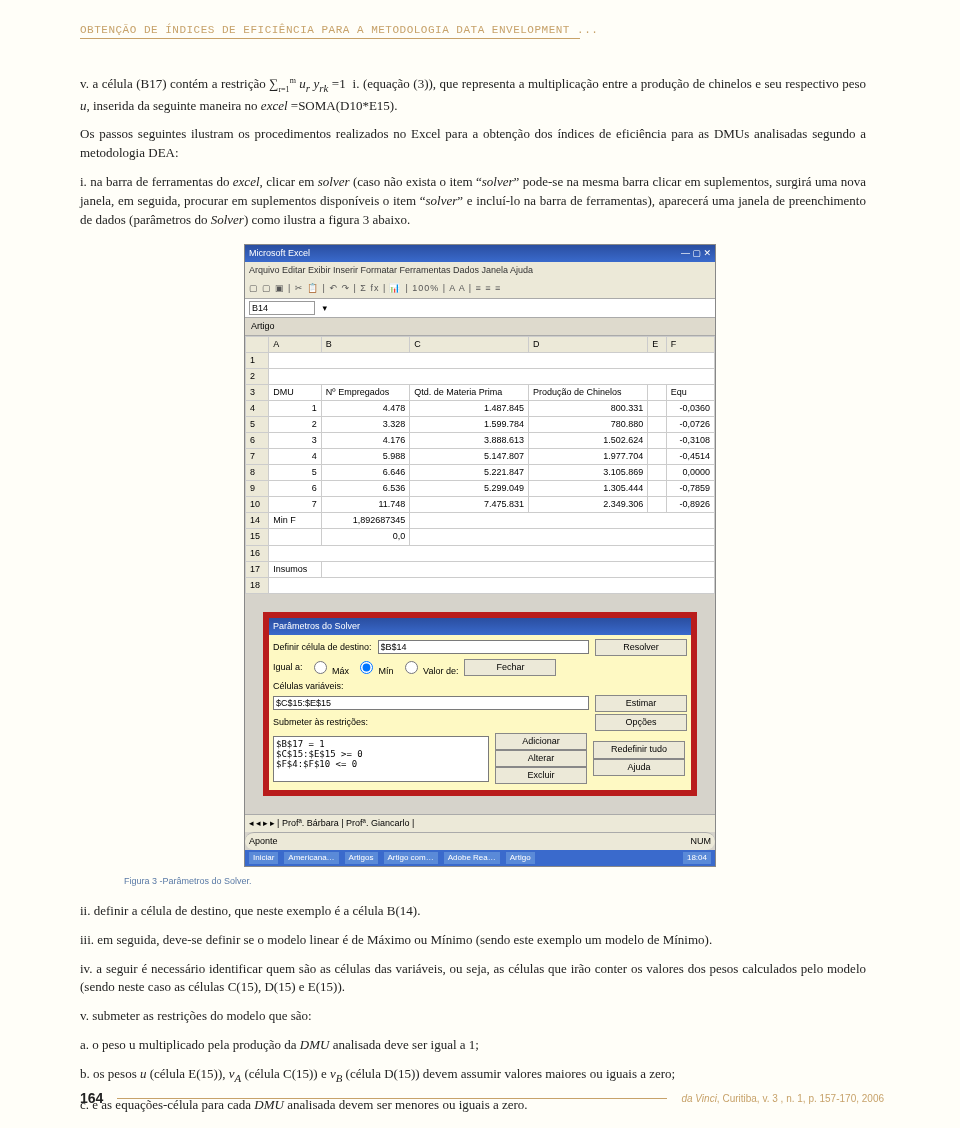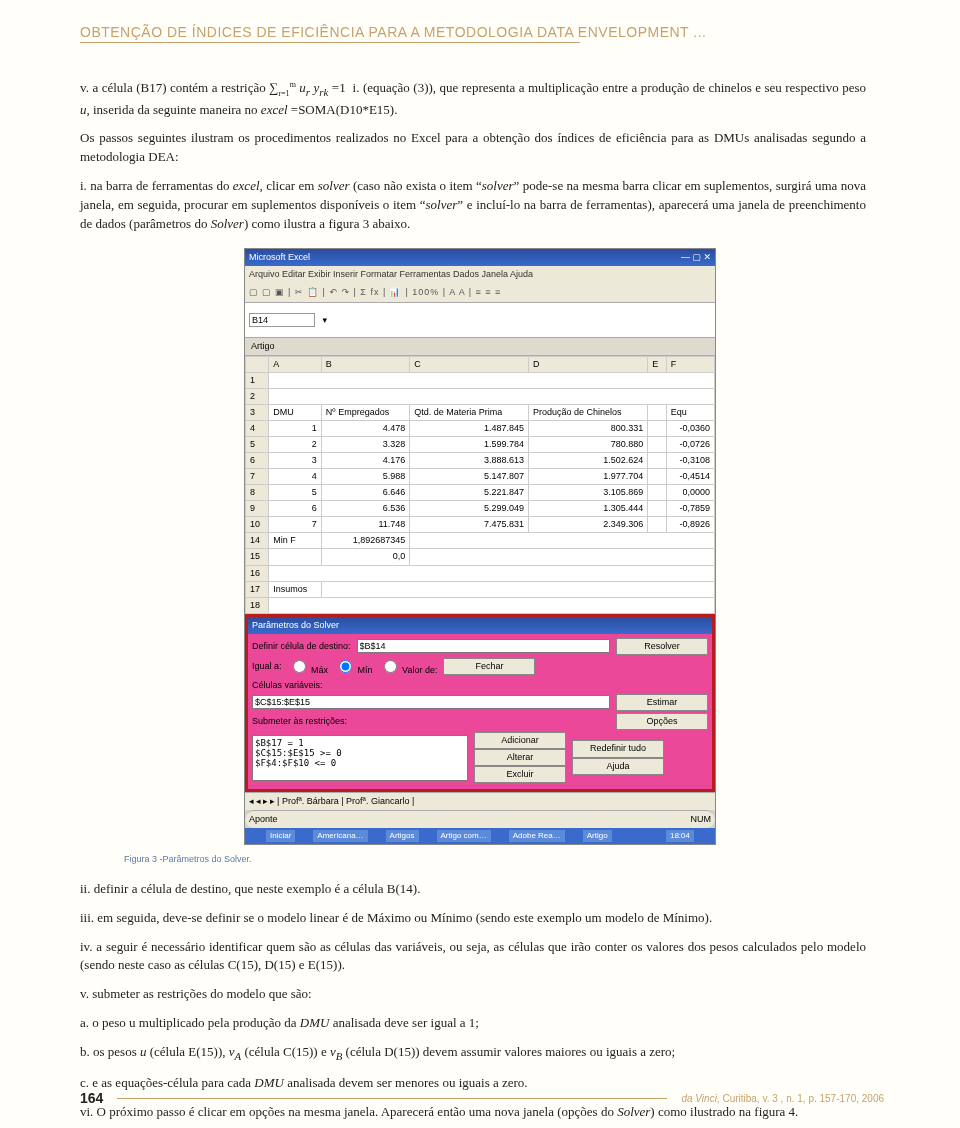--- a/index.html
+++ b/index.html
@@ -1,47 +1,47 @@
 <!DOCTYPE html>
 <html><head>
 <meta charset="utf-8">
 <style>
   body{margin:0;background:#fff;font-family:Georgia,'Times New Roman',serif;color:#222;}
   .page{width:960px;height:1128px;margin:0 auto;background:#fffef8;position:relative;box-sizing:border-box;padding:24px 80px 24px 80px;}
-  .runhead{font-family:Liberation Sans, sans-serif;font-size:14px;letter-spacing:0.5px;color:#c7a26a;margin-bottom:36px;}
+  .runhead{font-family:Liberation Mono, monospace;font-size:11px;letter-spacing:0.5px;color:#c7a26a;margin-bottom:36px;}
   .runrule{height:1px;background:#c7a26a;width:500px;margin-top:2px;}
   .body-text{font-size:13px;line-height:1.45;text-align:justify;}
   .body-text p{margin:0 14px 10px 0;}
   .indent{margin-left:44px;}
   .sigma {font-family:'Times New Roman',serif;}
   .em{font-style:italic;}
   .figwrap{text-align:center;margin:14px 0 8px 0;}
   .figcap{font-family:Arial,sans-serif;font-size:9px;color:#5a7aa6;margin:6px 0 14px 44px;}
   .sublist{margin-left:70px;}
   .screenshot{display:inline-block;width:470px;background:#d6d3cb;border:1px solid #888;font-family:Tahoma,Arial,sans-serif;font-size:9px;color:#000;text-align:left;}
   .ss-titlebar{background:linear-gradient(#2a4ea0,#3a6acc);color:#fff;padding:2px 4px;display:flex;justify-content:space-between;}
   .ss-menu{background:#ece9d8;padding:2px 4px;color:#333;}
   .ss-toolbar{background:#ece9d8;padding:3px 4px;border-bottom:1px solid #aaa;letter-spacing:1px;color:#555;}
-  .ss-cellbar{background:#fff;padding:10px 4px;border-bottom:1px solid #aaa;}
+  .ss-cellbar{background:#fff;padding:2px 4px;border-bottom:1px solid #aaa;}
   .ss-cellbar input{width:60px;font-size:9px;border:1px solid #999;}
   .ss-tab{background:#dedacd;padding:2px 6px;border-bottom:1px solid #aaa;}
   .ss-grid{background:#fff;border-collapse:collapse;width:100%;}
   .ss-grid th,.ss-grid td{border:1px solid #ccc;padding:1px 4px;font-size:9px;white-space:nowrap;}
   .ss-grid th{background:#ece9d8;font-weight:normal;}
   .ss-grid td{text-align:right;}
   .ss-grid td.l{text-align:left;}
-  .solver{position:relative;background:#ec4899;border:3px solid #b91c1c;margin:0;padding:4px;}
+  .solver{position:relative;background:#fef9c3;border:6px solid #b91c1c;margin:18px;padding:4px;}
   .solver .s-title{background:linear-gradient(#2a4ea0,#3a6acc);color:#fff;padding:2px 4px;margin:-4px -4px 4px -4px;}
   .solver .row{display:flex;align-items:center;gap:6px;margin:2px 0;}
   .solver input[type=text]{border:1px solid #7a7a7a;font-size:9px;padding:1px 2px;flex:1;}
   .solver .btn{border:1px solid #888;background:#ece9d8;padding:1px 10px;font-size:9px;width:70px;text-align:center;}
   .solver textarea{width:210px;height:40px;font-size:9px;border:1px solid #7a7a7a;resize:none;}
   .ss-sheets{background:#ece9d8;padding:2px 4px;border-top:1px solid #aaa;}
   .ss-status{background:#ece9d8;padding:2px 4px;border-top:1px solid #aaa;display:flex;justify-content:space-between;border-radius:9px;}
-  .ss-taskbar{background:#3a6acc;color:#fff;padding:2px 21px;display:flex;gap:18px;text-align:right;}
+  .ss-taskbar{background:#3a6acc;color:#fff;padding:2px 4px;display:flex;gap:6px;text-align:right;}
   .ss-taskbar span{background:#5a8ad8;padding:0 4px;font-size:8px;}
   .footer{position:absolute;left:80px;right:76px;bottom:22px;display:flex;align-items:center;gap:14px;}
   .pagenum{font-weight:bold;font-family:Arial,sans-serif;font-size:14px;}
   .footrule{flex:1;height:1px;background:#c7a26a;}
   .footcite{font-family:Arial,sans-serif;font-size:10px;color:#c7a26a;}
   .footcite .emc{font-style:italic;}
 </style>
 </head>
 <body>
 <div class="page">

